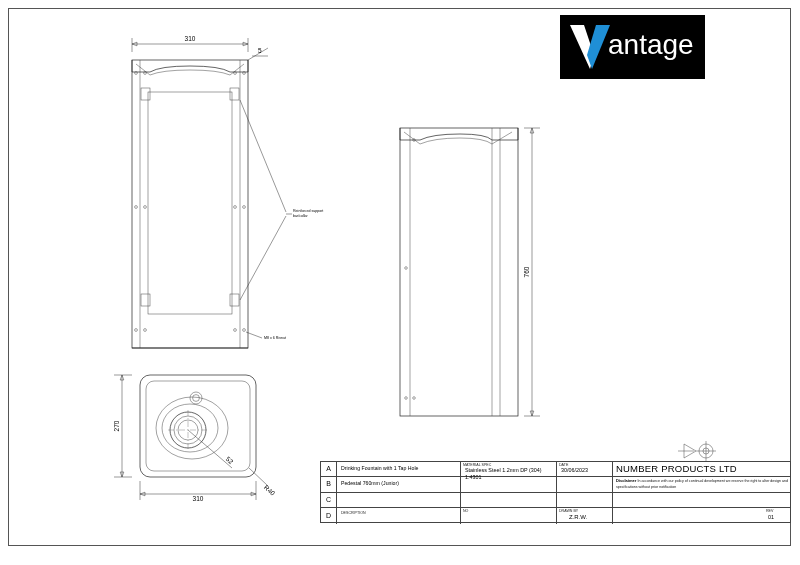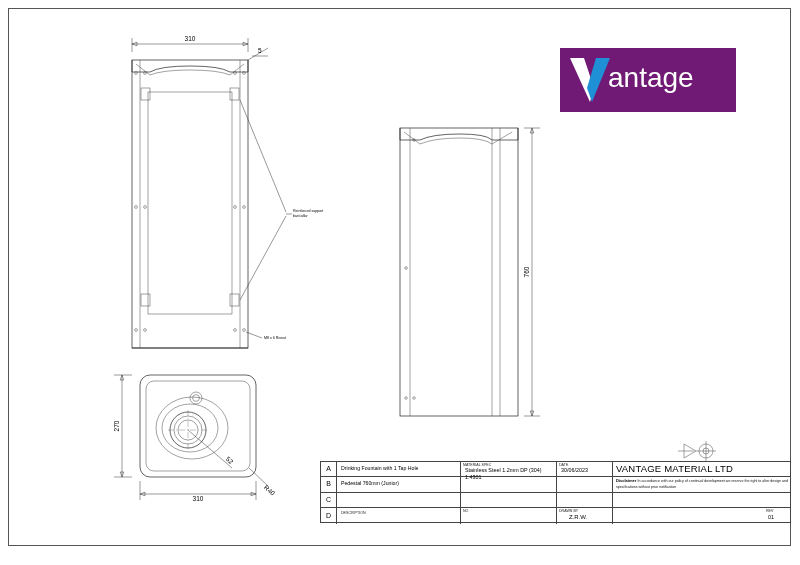--- a/index.html
+++ b/index.html
@@ -33,24 +33,24 @@
     position: absolute;
     left: 0;
     top: 0;
     width: 800px;
     height: 565px;
   }
   
   .logo-box {
     position: absolute;
     left: 560px;
-    top: 48px;
-    width: 176px;
+    top: 15px;
+    width: 145px;
     height: 64px;
-    background: #701a75;
+    background: #000000;
     overflow: hidden;
   }
   .logo-v {
     position: absolute;
     left: 8px;
     top: 6px;
     width: 44px;
     height: 52px;
   }
   .logo-text {
@@ -377,21 +377,21 @@
       <div class="tb-desc">Drinking Fountain with 1 Tap Hole</div>
       <div class="tb-mat">
         <span class="tb-label">MATERIAL SPEC</span>
         <span class="tb-value">Stainless Steel 1.2mm DP (304) 1.4301</span>
       </div>
       <div class="tb-date">
         <span class="tb-label">DATE</span>
         <span class="tb-value">30/06/2023</span>
       </div>
       <div class="tb-company">
-        <span class="company-name">VANTAGE MATERIAL LTD</span>
+        <span class="company-name">NUMBER PRODUCTS LTD</span>
       </div>
     </div>
 
     <div class="tb-row" style="top:15.4px;">
       <div class="tb-rev">B</div>
       <div class="tb-desc">Pedestal 760mm (Junior)</div>
       <div class="tb-mat"></div>
       <div class="tb-date"></div>
       <div class="tb-company">
         <span class="disclaimer-title">Disclaimer</span>

